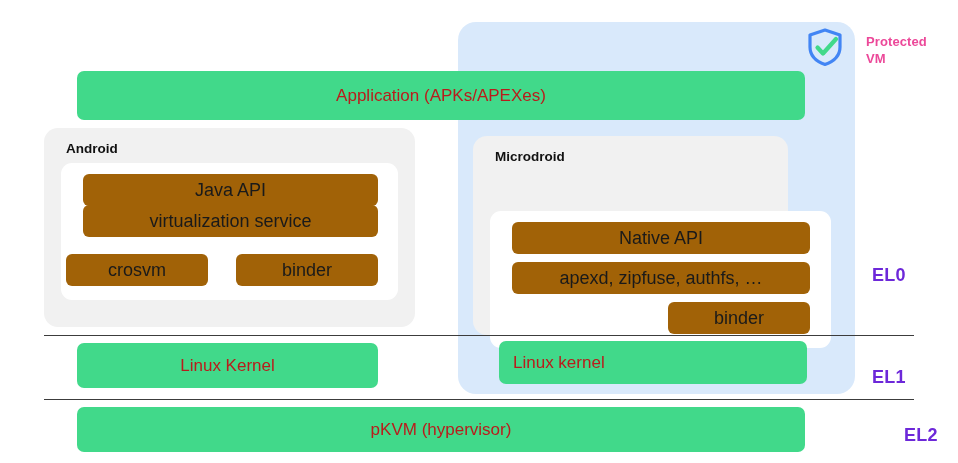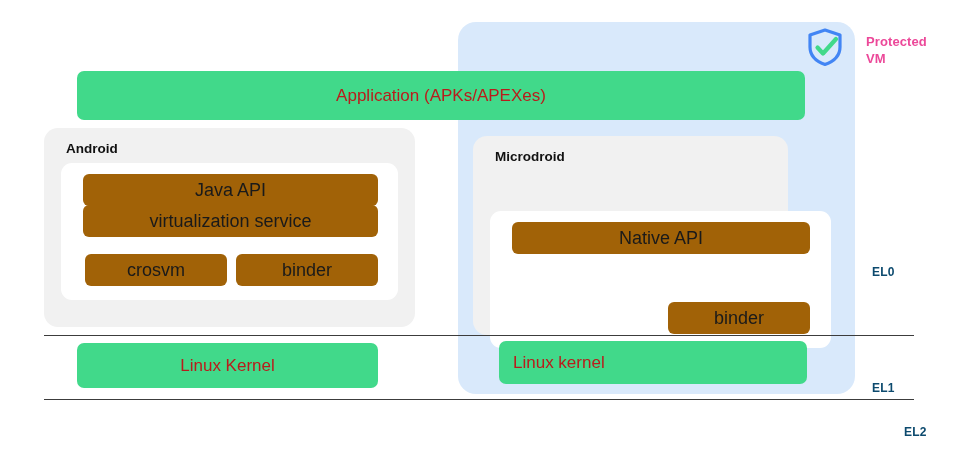--- a/index.html
+++ b/index.html
@@ -110,21 +110,21 @@
     border-radius: 6px;
     color: #1a1a1a;
     font-size: 18px;
     display: flex;
     align-items: center;
     justify-content: center;
     white-space: nowrap;
   }
   .android-r1 { left: 22px; top: 11px;  width: 295px; height: 32px; }
   .android-r2 { left: 22px; top: 42px;  width: 295px; height: 32px; }
-  .android-r3a { left: 24px; top: 91px; width: 142px; height: 32px; }
+  .android-r3a { left: 5px; top: 91px; width: 142px; height: 32px; }
   .android-r3b { left: 175px; top: 91px; width: 142px; height: 32px; }
 
   .micro-r1 { left: 22px; top: 11px;  width: 298px; height: 32px; }
   .micro-r2 { left: 22px; top: 51px;  width: 298px; height: 32px; }
   .micro-r3a { left: 22px; top: 91px; width: 142px; height: 32px; }
   .micro-r3b { left: 178px; top: 91px; width: 142px; height: 32px; }
 
   
   .divider {
     position: absolute;
@@ -133,27 +133,27 @@
     height: 0;
     border-top: 1.6px solid #3c3c3c;
   }
   .divider.d1 { top: 335px; }
   .divider.d2 { top: 399px; }
 
   
   .el-label {
     position: absolute;
     left: 872px;
-    font-size: 12px;
+    font-size: 18px;
     font-weight: bold;
-    color: #0c4a6e;
+    color: #6d28d9;
     letter-spacing: 0.2px;
   }
   .el0 { top: 265px; }
-  .el1 { top: 381px; }
+  .el1 { top: 367px; }
   .el2 { top: 425px; padding-left: 32px; }
 
   
   .kernel-left {
     left: 77px;
     top: 343px;
     width: 301px;
     height: 45px;
   }
   .kernel-right {
@@ -208,28 +208,30 @@
       <div class="row-item android-r2">virtualization service</div>
       <div class="row-item android-r3a">crosvm</div>
       <div class="row-item android-r3b">binder</div>
     </div>
   </div>
 
   <div class="os-box microdroid">
     <div class="os-title">Microdroid</div>
     <div class="os-inner">
       <div class="row-item micro-r1">Native API</div>
+      <div class="row-item micro-r2">apexd, zipfuse, authfs, …</div>
       <div class="row-item micro-r3b">binder</div>
     </div>
   </div>
 
   <div class="divider d1"></div>
   <div class="divider d2"></div>
 
   <div class="green kernel-left">Linux Kernel</div>
   <div class="green kernel-right left-text">Linux kernel</div>
 
+  <div class="green hyp-bar">pKVM (hypervisor)</div>
 
   <div class="el-label el0">EL0</div>
   <div class="el-label el1">EL1</div>
   <div class="el-label el2">EL2</div>
 
 </div>
 
 </body></html>

